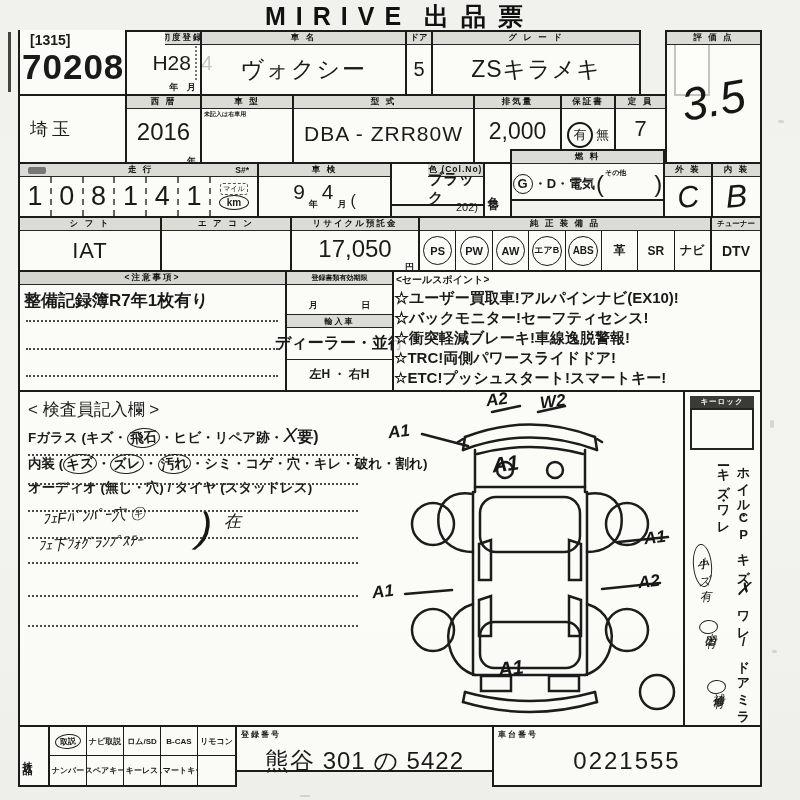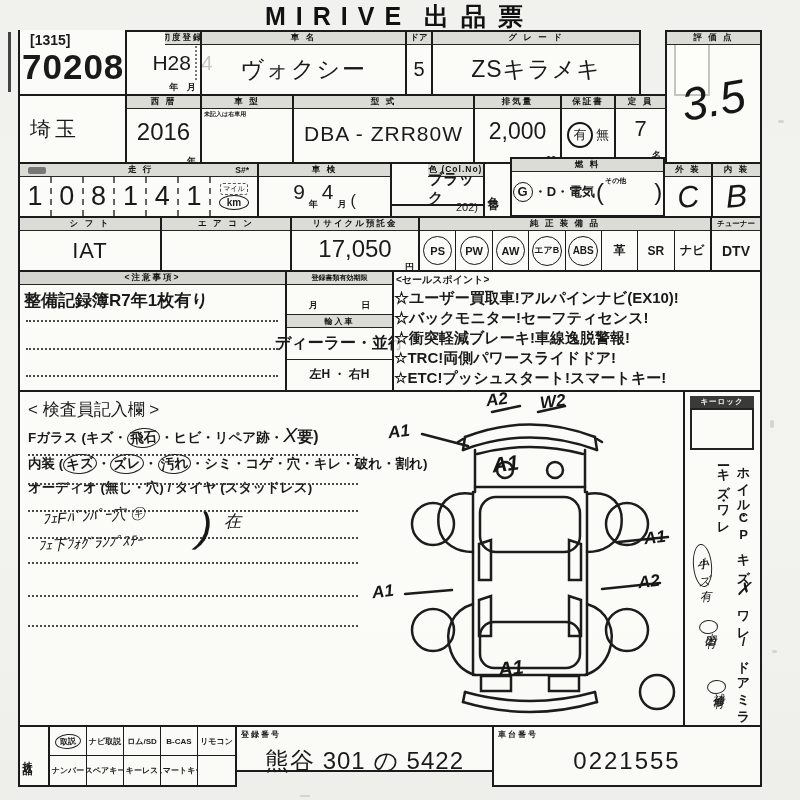--- a/index.html
+++ b/index.html
@@ -94,21 +94,21 @@
     <div class="hdr" style="letter-spacing:0;">駆動</div>
     <div class="val" style="height:48px;"></div>
   </div>
 
   <div class="cell" style="left:665px;top:30px;width:97px;height:134px;">
     <div class="hdr">評 価 点</div>
     <div class="val hw" style="height:110px;font-size:46px;transform:rotate(-10deg);">3.5</div>
   </div>
 
   <div class="cell" style="left:18px;top:94px;width:109px;height:70px;">
-    <div class="val" style="height:100%;font-size:21px;letter-spacing:4px;justify-content:flex-start;padding-left:10px;">埼玉</div>
+    <div class="val" style="height:100%;font-size:18px;letter-spacing:4px;justify-content:flex-start;padding-left:10px;">埼玉</div>
   </div>
 
   <div class="cell" style="left:125px;top:94px;width:77px;height:70px;">
     <div class="hdr">西  暦</div>
     <div class="val" style="height:46px;font-size:24px;">2016</div>
     <div class="unit" style="text-align:right;padding-right:4px;">年</div>
   </div>
 
   <div class="cell" style="left:200px;top:94px;width:94px;height:70px;">
     <div class="hdr">車  型</div>
@@ -177,21 +177,21 @@
     <div style="display:flex;justify-content:space-between;padding:0 6px;font-size:11px;">
       <span style="margin-left:22px;">202</span>
       <span>)</span>
     </div>
   </div>
 
   <div class="cell" style="left:483px;top:162px;width:29px;height:56px;">
     <div class="val vtext" style="height:100%;font-size:11px;font-weight:bold;letter-spacing:3px;">色替</div>
   </div>
 
-  <div class="cell" style="left:510px;top:157px;width:155px;height:60px;">
+  <div class="cell" style="left:510px;top:149px;width:155px;height:52px;">
     <div class="hdr">燃  料</div>
     <div class="val" style="height:39px;font-size:13px;font-weight:bold;gap:1px;">
       <span class="circ" style="width:20px;height:20px;">G</span>
       <span>・D・電気</span>
       <span style="font-size:24px;font-weight:normal;">(</span>
       <span style="font-size:7px;align-self:flex-start;margin-top:4px;">その他</span>
       <span style="width:26px;"></span>
       <span style="font-size:24px;font-weight:normal;">)</span>
     </div>
   </div>

